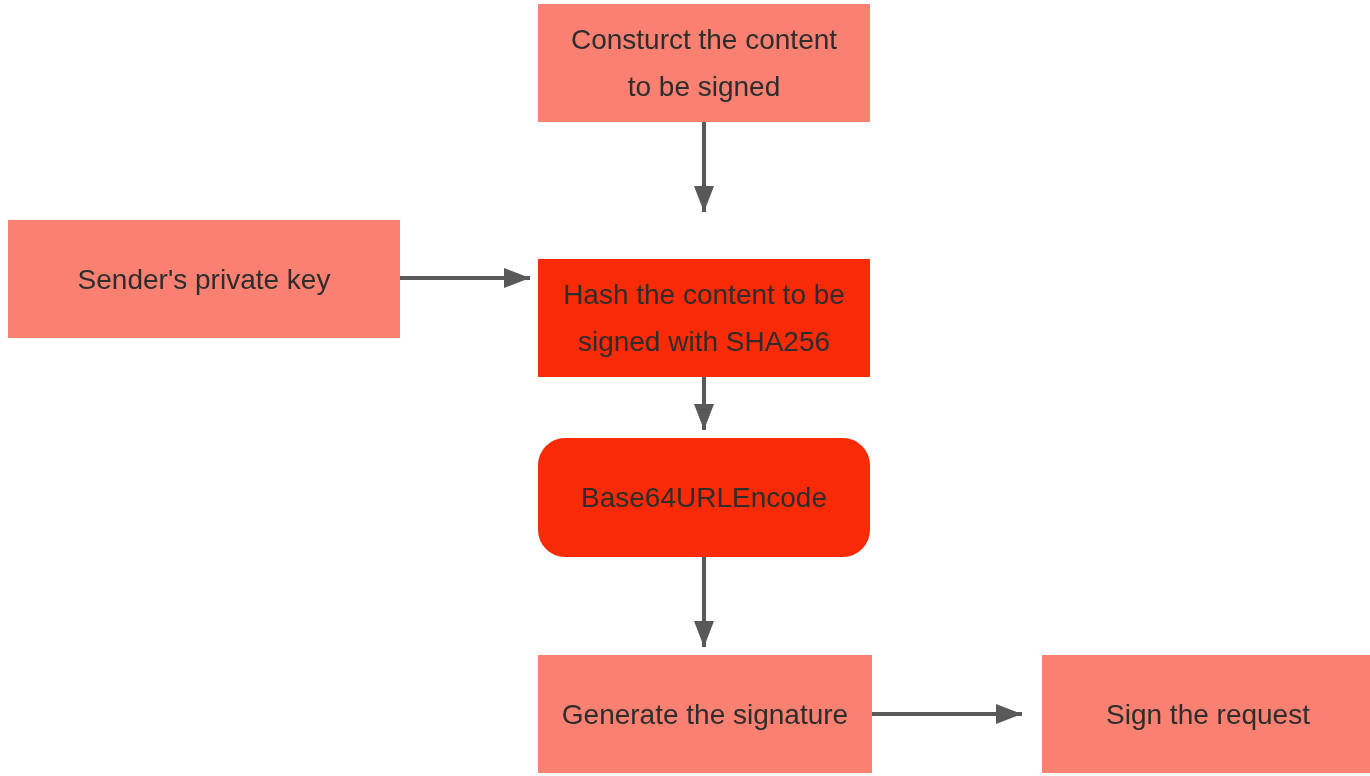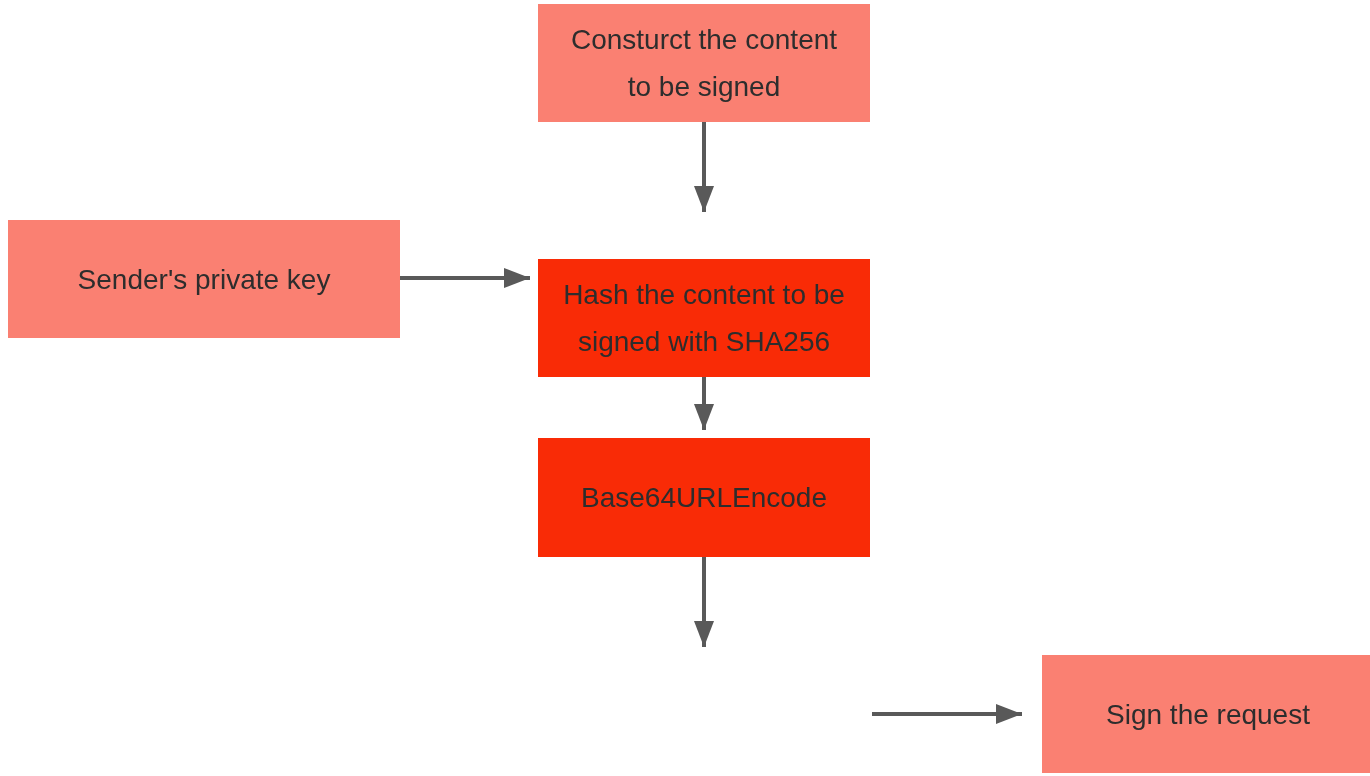--- a/index.html
+++ b/index.html
@@ -32,21 +32,21 @@
     line-height: 47px;
     color: var(--text);
     padding: 0 20px;
   }
   .node.salmon { background: var(--salmon); }
   .node.red    { background: var(--red); }
 
   #node-construct   { left: 538px; top: 4px;   width: 332px; height: 118px; }
   #node-private-key { left: 8px;   top: 220px; width: 392px; height: 118px; }
   #node-hash        { left: 538px; top: 220px; width: 332px; height: 118px; margin-top: 39px; }
-  #node-base64      { left: 538px; top: 438px; width: 332px; height: 119px; }
+  #node-base64      { left: 538px; top: 438px; width: 332px; height: 119px; border-radius: 27px; }
   #node-generate    { left: 538px; top: 655px; width: 334px; height: 118px; }
   #node-sign        { left: 1030px;top: 655px; width: 332px; height: 118px; margin-left: 12px; }
 
   svg.edges {
     position: absolute;
     left: 0; top: 0;
     width: 1370px;
     height: 776px;
     pointer-events: none;
   }
@@ -80,18 +80,21 @@
   </div>
 
   <div id="node-hash" class="node red">
     <span>Hash the content to be signed with SHA256</span>
   </div>
 
   <div id="node-base64" class="node red">
     <span>Base64URLEncode</span>
   </div>
 
+  <div id="node-generate" class="node salmon">
+    <span>Generate the signature</span>
+  </div>
 
   <div id="node-sign" class="node salmon">
     <span>Sign the request</span>
   </div>
 
 </div>
 
 </body></html>

